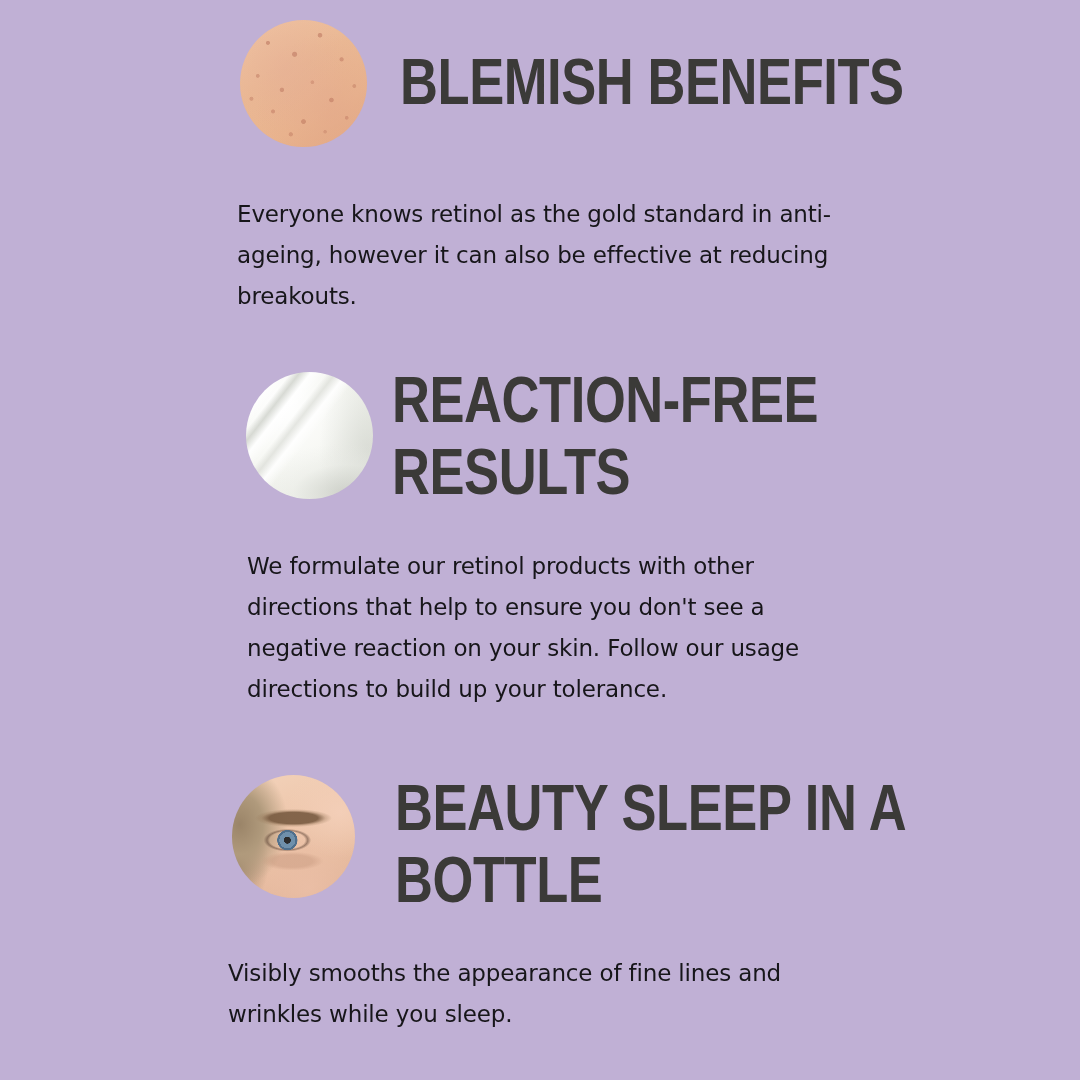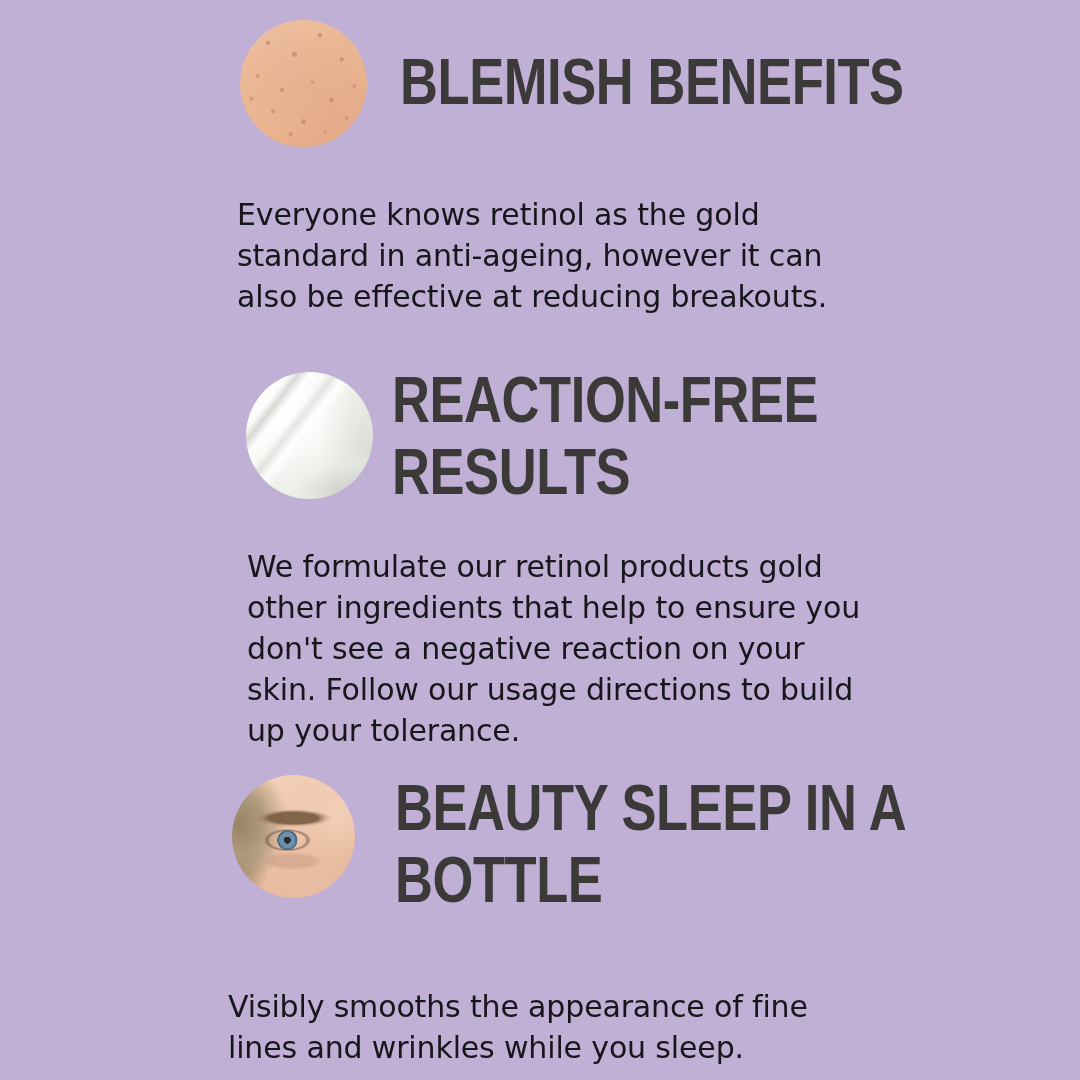--- a/index.html
+++ b/index.html
@@ -125,61 +125,61 @@
     text-transform: uppercase;
     transform: scaleX(0.82);
     transform-origin: left top;
     white-space: pre-line;
     margin: 0;
   }
 
   .body-copy {
     position: absolute;
     font-family: "DejaVu Sans", sans-serif;
-    font-size: 30px;
+    font-size: 23px;
     line-height: 41px;
     color: #17161a;
     letter-spacing: -0.15px;
     white-space: pre-line;
     margin: 0;
   }
 
   
   #sec1 .circle      { left: 240px; top: 20px;  width: 127px; height: 127px; }
   #sec1 .head-row    { left: 400px; top: 46px;  }
   #sec1 .body-copy   { left: 237px; top: 194px; width: 620px; }
 
   #sec2 .circle      { left: 246px; top: 372px; width: 127px; height: 127px; }
   #sec2 .head-row    { left: 392px; top: 364px; }
   #sec2 .body-copy   { left: 247px; top: 546px; width: 620px; }
 
   #sec3 .circle      { left: 232px; top: 775px; width: 123px; height: 123px; }
   #sec3 .head-row    { left: 395px; top: 772px; }
-  #sec3 .body-copy   { left: 228px; top: 986px; width: 620px; }
+  #sec3 .body-copy   { left: 228px; top: 953px; width: 620px; }
 </style>
 </head>
 <body style="background: rgb(192, 176, 213);">
 
 <div class="page" style="background: rgb(192, 176, 213);">
 
   <div class="section" id="sec1">
     <div class="circle circle-skin"></div>
     <div class="head-row">
       <h2 class="heading">BLEMISH BENEFITS</h2>
     </div>
     <p class="body-copy">Everyone knows retinol as the gold standard in anti-ageing, however it can also be effective at reducing breakouts.</p>
   </div>
 
   <div class="section" id="sec2">
     <div class="circle circle-cream"></div>
     <div class="head-row">
       <h2 class="heading">REACTION-FREE
 RESULTS</h2>
     </div>
-    <p class="body-copy">We formulate our retinol products gold other ingredients that help to ensure you don't see a negative reaction on your skin. Follow our usage directions to build up your tolerance.</p>
+    <p class="body-copy">We formulate our retinol products with other directions that help to ensure you don't see a negative reaction on your skin. Follow our usage directions to build up your tolerance.</p>
   </div>
 
   <div class="section" id="sec3">
     <div class="circle circle-face"></div>
     <div class="head-row">
       <h2 class="heading">BEAUTY SLEEP IN A
 BOTTLE</h2>
     </div>
     <p class="body-copy">Visibly smooths the appearance of fine lines and wrinkles while you sleep.</p>
   </div>

